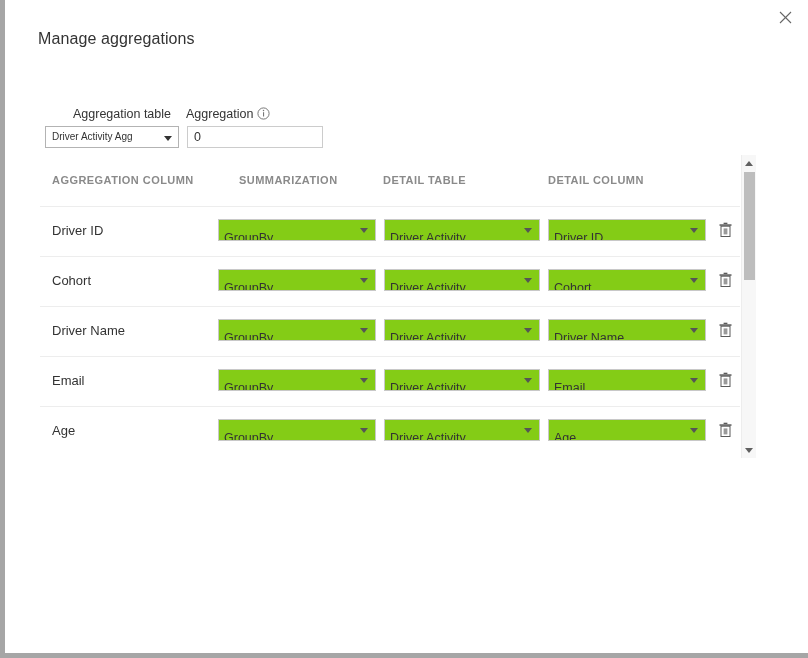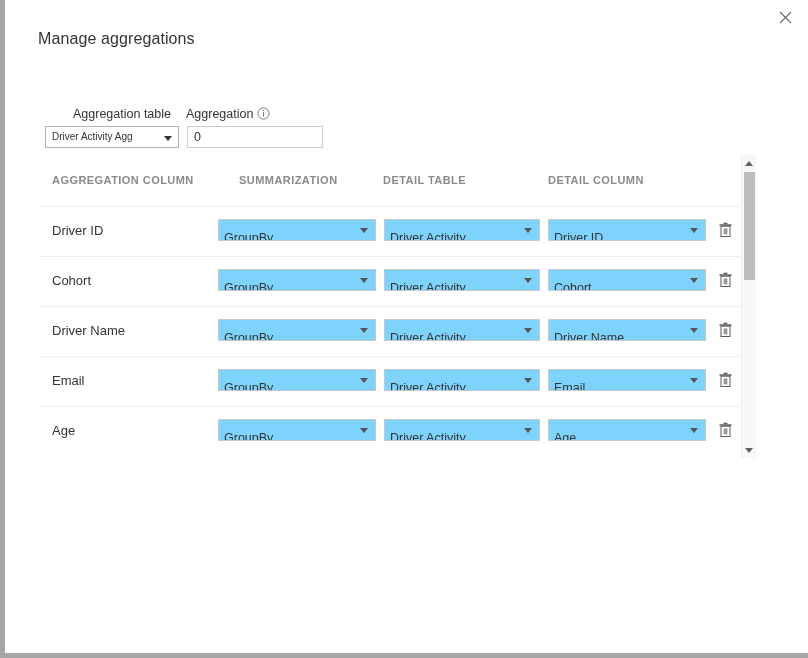--- a/index.html
+++ b/index.html
@@ -186,21 +186,21 @@
     font-size: 13px;
     color: #333333;
     white-space: nowrap;
   }
   .cell-select {
     position: absolute;
     top: 12px;
     height: 22px;
     box-sizing: border-box;
     border: 1px solid #c8c8c8;
-    background: #7dd3fc;
+    background: #84cc16;
     font-size: 12.5px;
     color: #333333;
     padding: 8px 20px 0 5px;
     line-height: 20px;
     white-space: nowrap;
     overflow: hidden;
     cursor: pointer;
   }
   .cell-select .caret-thin {
     position: absolute;

